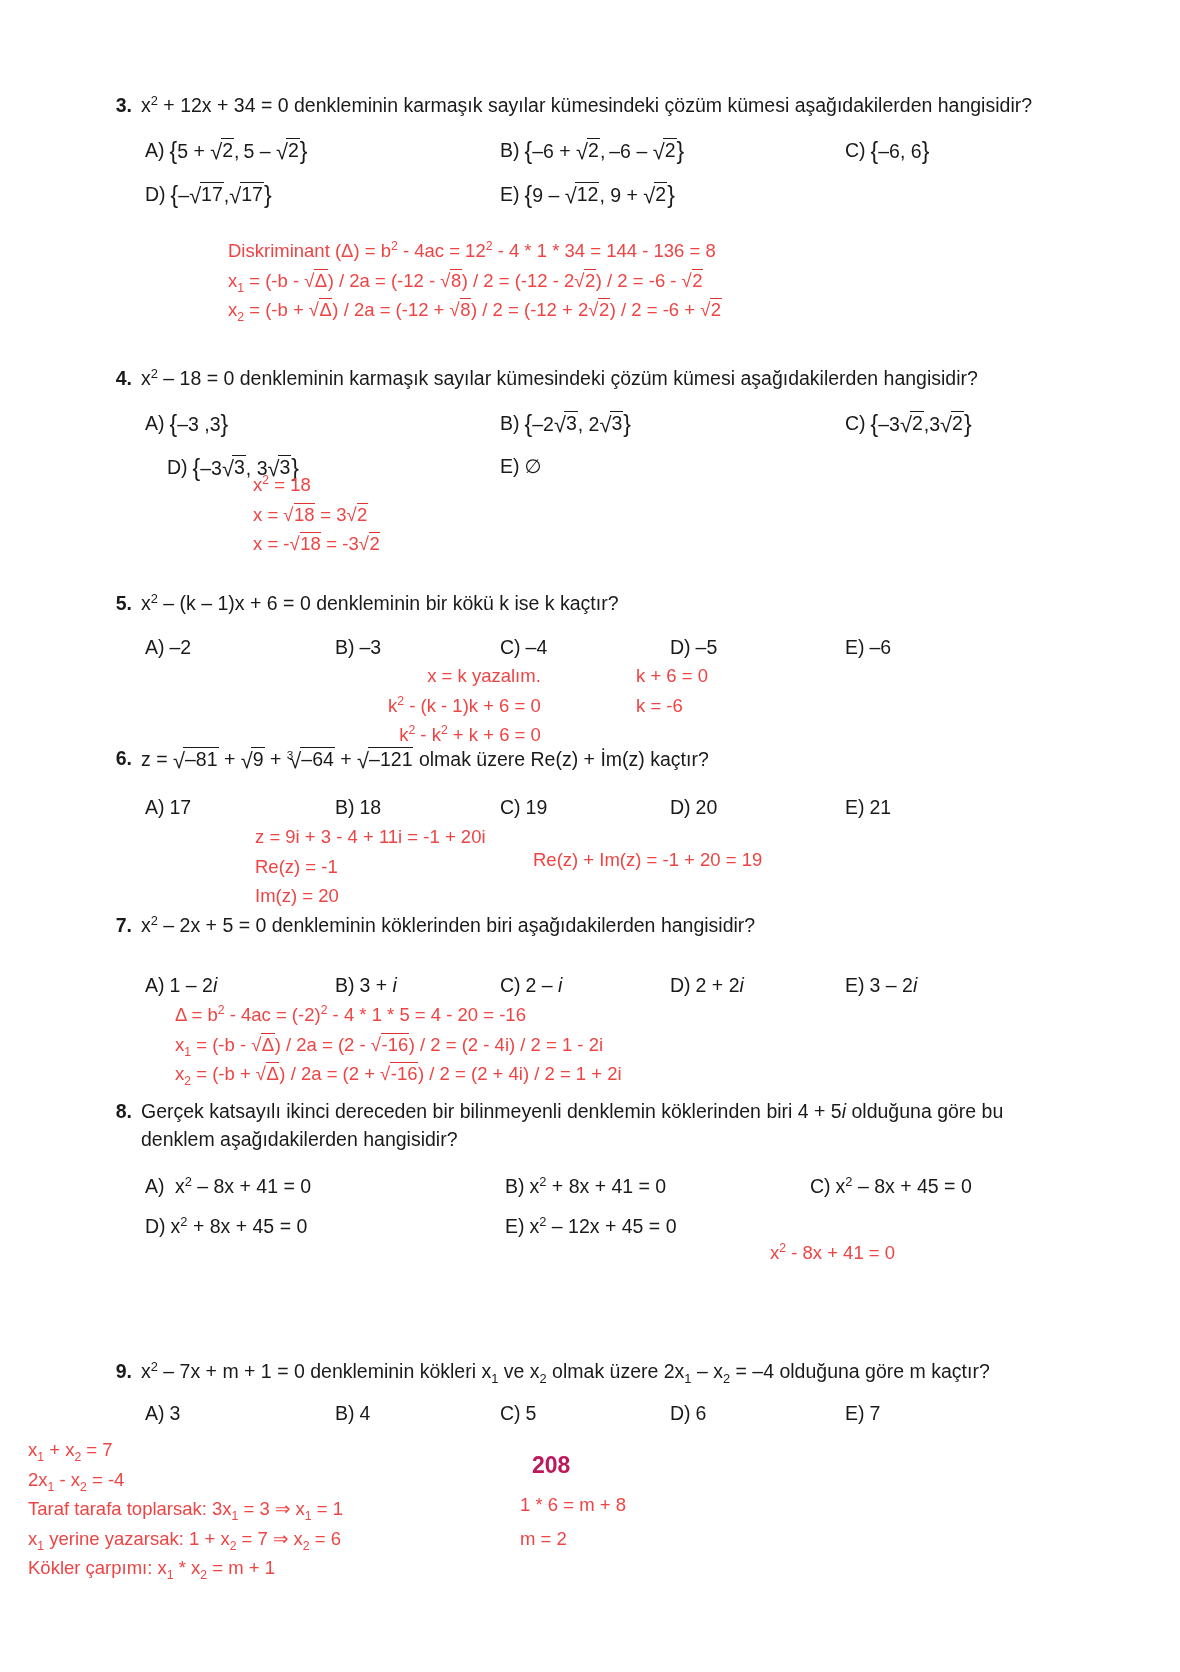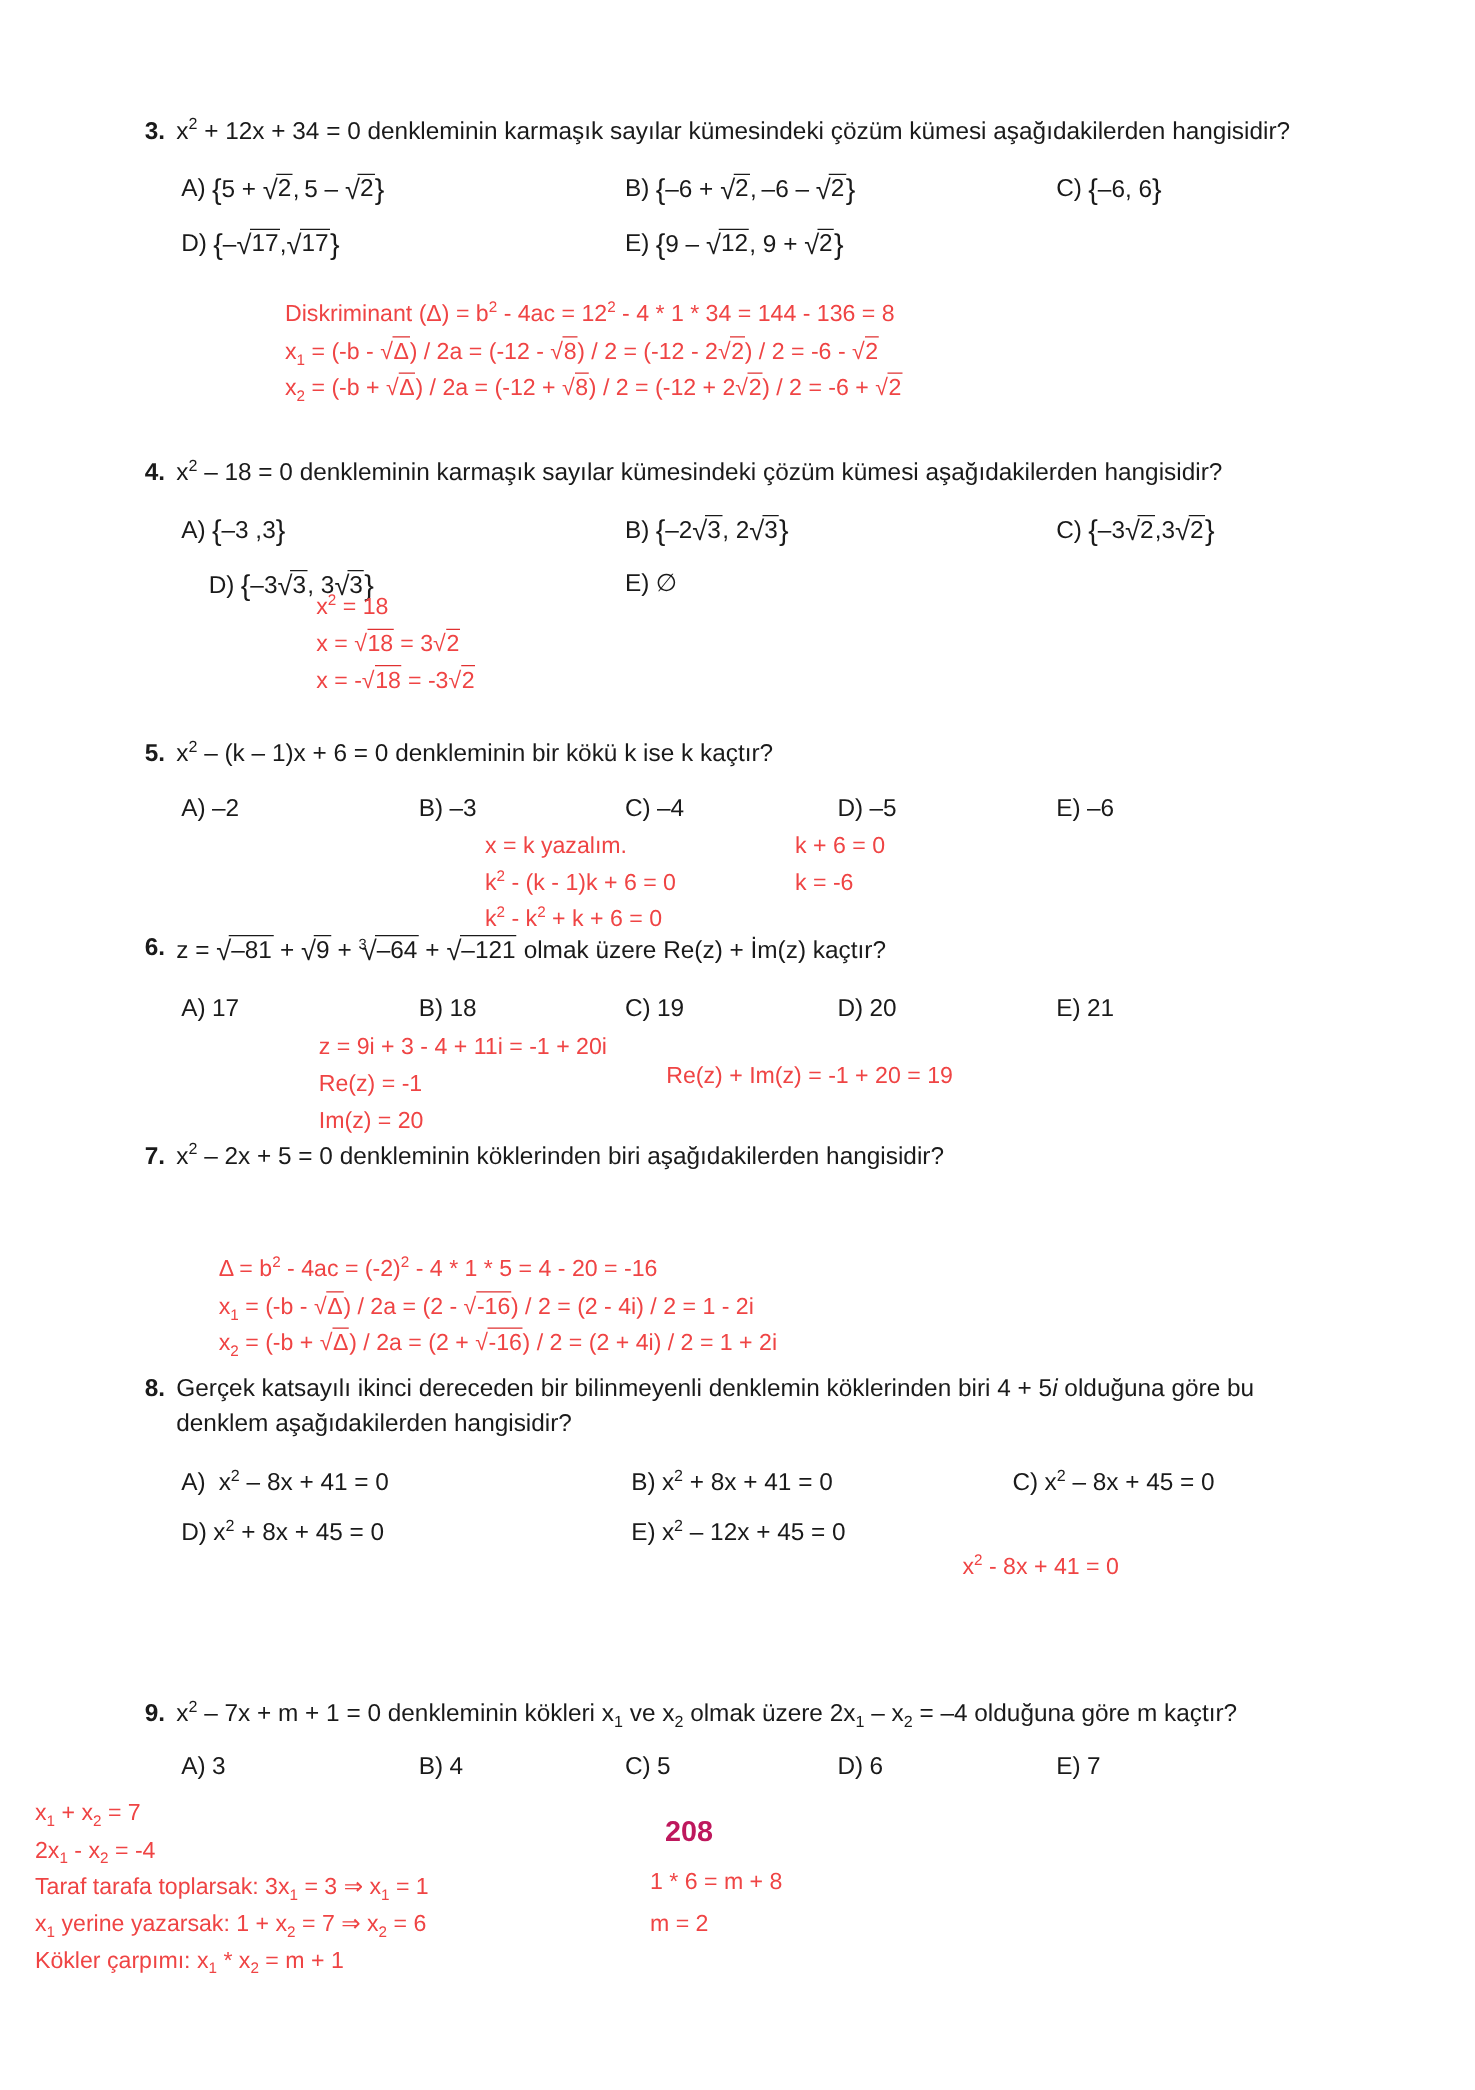--- a/index.html
+++ b/index.html
@@ -176,21 +176,21 @@
       </div>
       <div class="opt" style="left:560px;">
         <span class="lbl">D)</span><span>–5</span>
       </div>
       <div class="opt" style="left:735px;">
         <span class="lbl">E)</span><span>–6</span>
       </div>
     </div>
   </div>
 
-  <div class="ann" style="left:388px; top:661px;"><span class="rd">x = k yazalım.</span>
+  <div class="ann" style="left:388px; top:661px;text-align:right;"><span class="rd">x = k yazalım.</span>
 <span class="rd">k<span class="sup">2</span> - (k - 1)k + 6 = 0</span>
 <span class="rd">k<span class="sup">2</span> - k<span class="sup">2</span> + k + 6 = 0</span></div>
 
   <div class="ann" style="left:636px; top:661px;"><span class="rd">k + 6 = 0</span>
 <span class="rd">k = -6</span></div>
 
   <div class="q-block" style="left:110px; top:745px; width:960px;">
     <div class="q-head">
       <span class="q-num">6.</span>
       <span class="q-text">z =&nbsp;<span class="rad"><span class="sq">√</span><span class="bar">–81</span></span> +&nbsp;<span class="rad"><span class="sq">√</span><span class="bar">9</span></span> +&nbsp;<span class="rad"><span class="idx">3</span><span class="sq">√</span><span class="bar">–64</span></span> +&nbsp;<span class="rad"><span class="sq">√</span><span class="bar">–121</span></span><span> olmak üzere Re(z) + İm(z) kaçtır?</span></span>
@@ -220,20 +220,37 @@
 <span class="rd">Im(z) = 20</span></div>
 
   <div class="ann" style="left:533px; top:845px;"><span class="rd">Re(z) + Im(z) = -1 + 20 = 19</span></div>
 
   <div class="q-block" style="left:110px; top:912px; width:960px;">
     <div class="q-head">
       <span class="q-num">7.</span>
       <span class="q-text">x<span class="sup">2</span> – 2x + 5 = 0 denkleminin köklerinden biri aşağıdakilerden hangisidir?</span>
     </div>
 
+    <div class="opt-row" style="margin-top:34px;">
+      <div class="opt" style="left:35px;">
+        <span class="lbl">A)</span>1 – 2<span class="it">i</span>
+      </div>
+      <div class="opt" style="left:225px;">
+        <span class="lbl">B)</span>3 + <span class="it">i</span>
+      </div>
+      <div class="opt" style="left:390px;">
+        <span class="lbl">C)</span>2 – <span class="it">i</span>
+      </div>
+      <div class="opt" style="left:560px;">
+        <span class="lbl">D)</span>2 + 2<span class="it">i</span>
+      </div>
+      <div class="opt" style="left:735px;">
+        <span class="lbl">E)</span>3 – 2<span class="it">i</span>
+      </div>
+    </div>
   </div>
 
   <div class="ann" style="left:175px; top:1000px;"><span class="rd">Δ = b<span class="sup">2</span> - 4ac = (-2)<span class="sup">2</span> - 4 * 1 * 5 = 4 - 20 = -16</span>
 <span class="rd">x<span class="sub">1</span> = (-b - √<span class="rbar">Δ</span>) / 2a = (2 - √<span class="rbar">-16</span>) / 2 = (2 - 4i) / 2 = 1 - 2i</span>
 <span class="rd">x<span class="sub">2</span> = (-b + √<span class="rbar">Δ</span>) / 2a = (2 + √<span class="rbar">-16</span>) / 2 = (2 + 4i) / 2 = 1 + 2i</span></div>
 
   <div class="q-block" style="left:110px; top:1098px; width:960px;">
     <div class="q-head">
       <span class="q-num">8.</span>
       <span class="q-text">Gerçek katsayılı ikinci dereceden bir bilinmeyenli denklemin köklerinden biri 4 + 5<span class="it">i</span> olduğuna göre bu denklem aşağıdakilerden hangisidir?</span>

